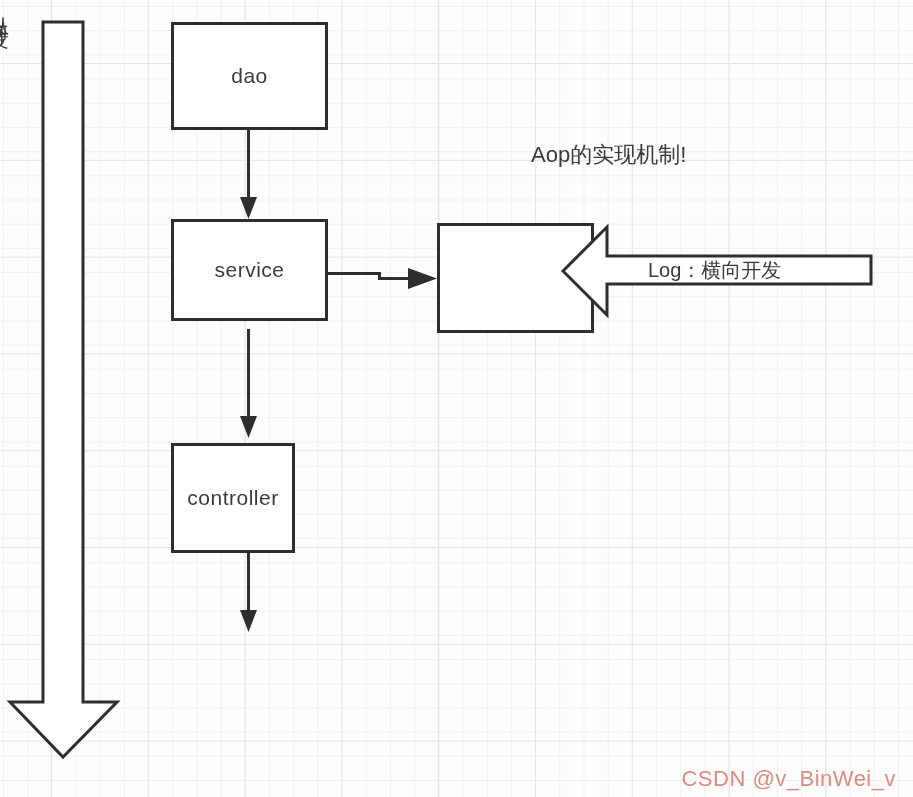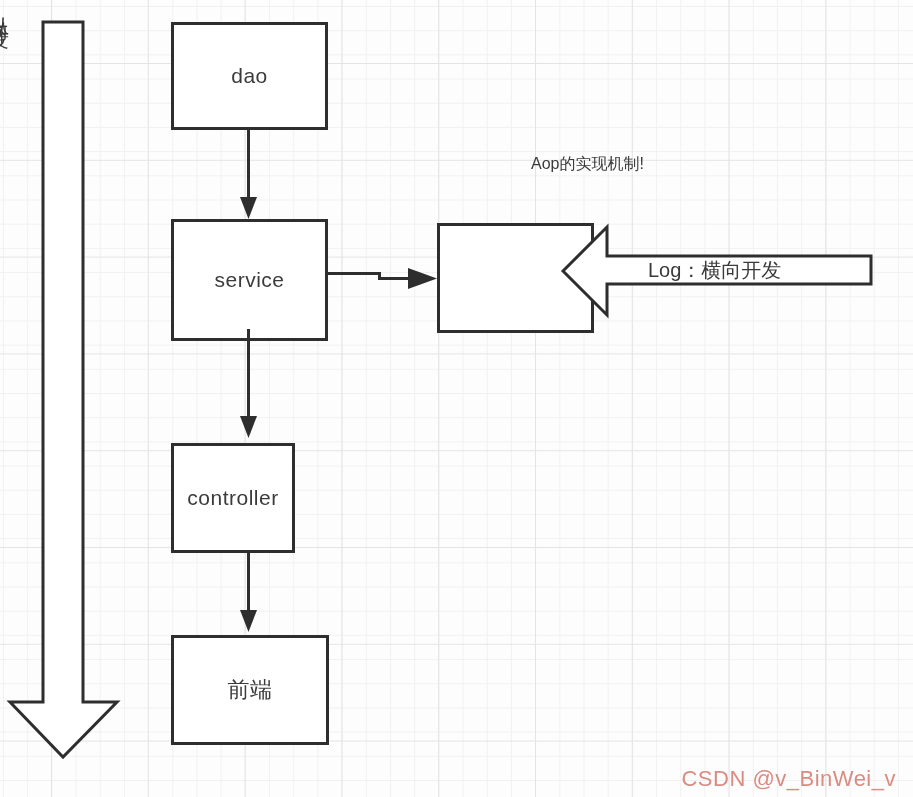--- a/index.html
+++ b/index.html
@@ -46,22 +46,22 @@
     pointer-events: none;
   }
   .free-text {
     position: absolute;
     color: #3a3a3a;
     white-space: nowrap;
     z-index: 3;
   }
   .title-text {
     left: 531px;
-    top: 154px;
-    font-size: 16px;
+    top: 140px;
+    font-size: 22px;
   }
   .log-text {
     left: 648px;
     top: 259px;
     font-size: 20px;
     line-height: 23px;
   }
   .vertical-text {
     left: 63px;
     top: 303px;
@@ -84,31 +84,28 @@
 </style>
 </head>
 <body>
 
 <div class="stage">
 
   <div class="box" style="left:171px; top:22px; width:157px; height:108px;">
     <span class="box-label">dao</span>
   </div>
 
-  <div class="box" style="left:171px; top:219px; width:157px; height:122px;">
+  <div class="box" style="left:171px; top:219px; width:157px; height:102px;">
     <span class="box-label">service</span>
   </div>
 
   <div class="box" style="left:171px; top:443px; width:124px; height:110px;">
     <span class="box-label">controller</span>
   </div>
 
-  <div class="box" style="left:171px; top:635px; width:158px; height:110px;">
-    <span class="box-label cjk">前端</span>
-  </div>
 
   <div class="box" style="left:437px; top:223px; width:157px; height:110px;">
     <span class="box-label"></span>
   </div>
 
   <svg class="shapes" width="913" height="797" viewBox="0 0 913 797">
 
     <g>
       <line x1="248.5" y1="130" x2="248.5" y2="200" stroke="#2e2e2e" stroke-width="3"></line>
       <polygon points="240,197 257,197 248.5,219" fill="#2e2e2e"></polygon>

